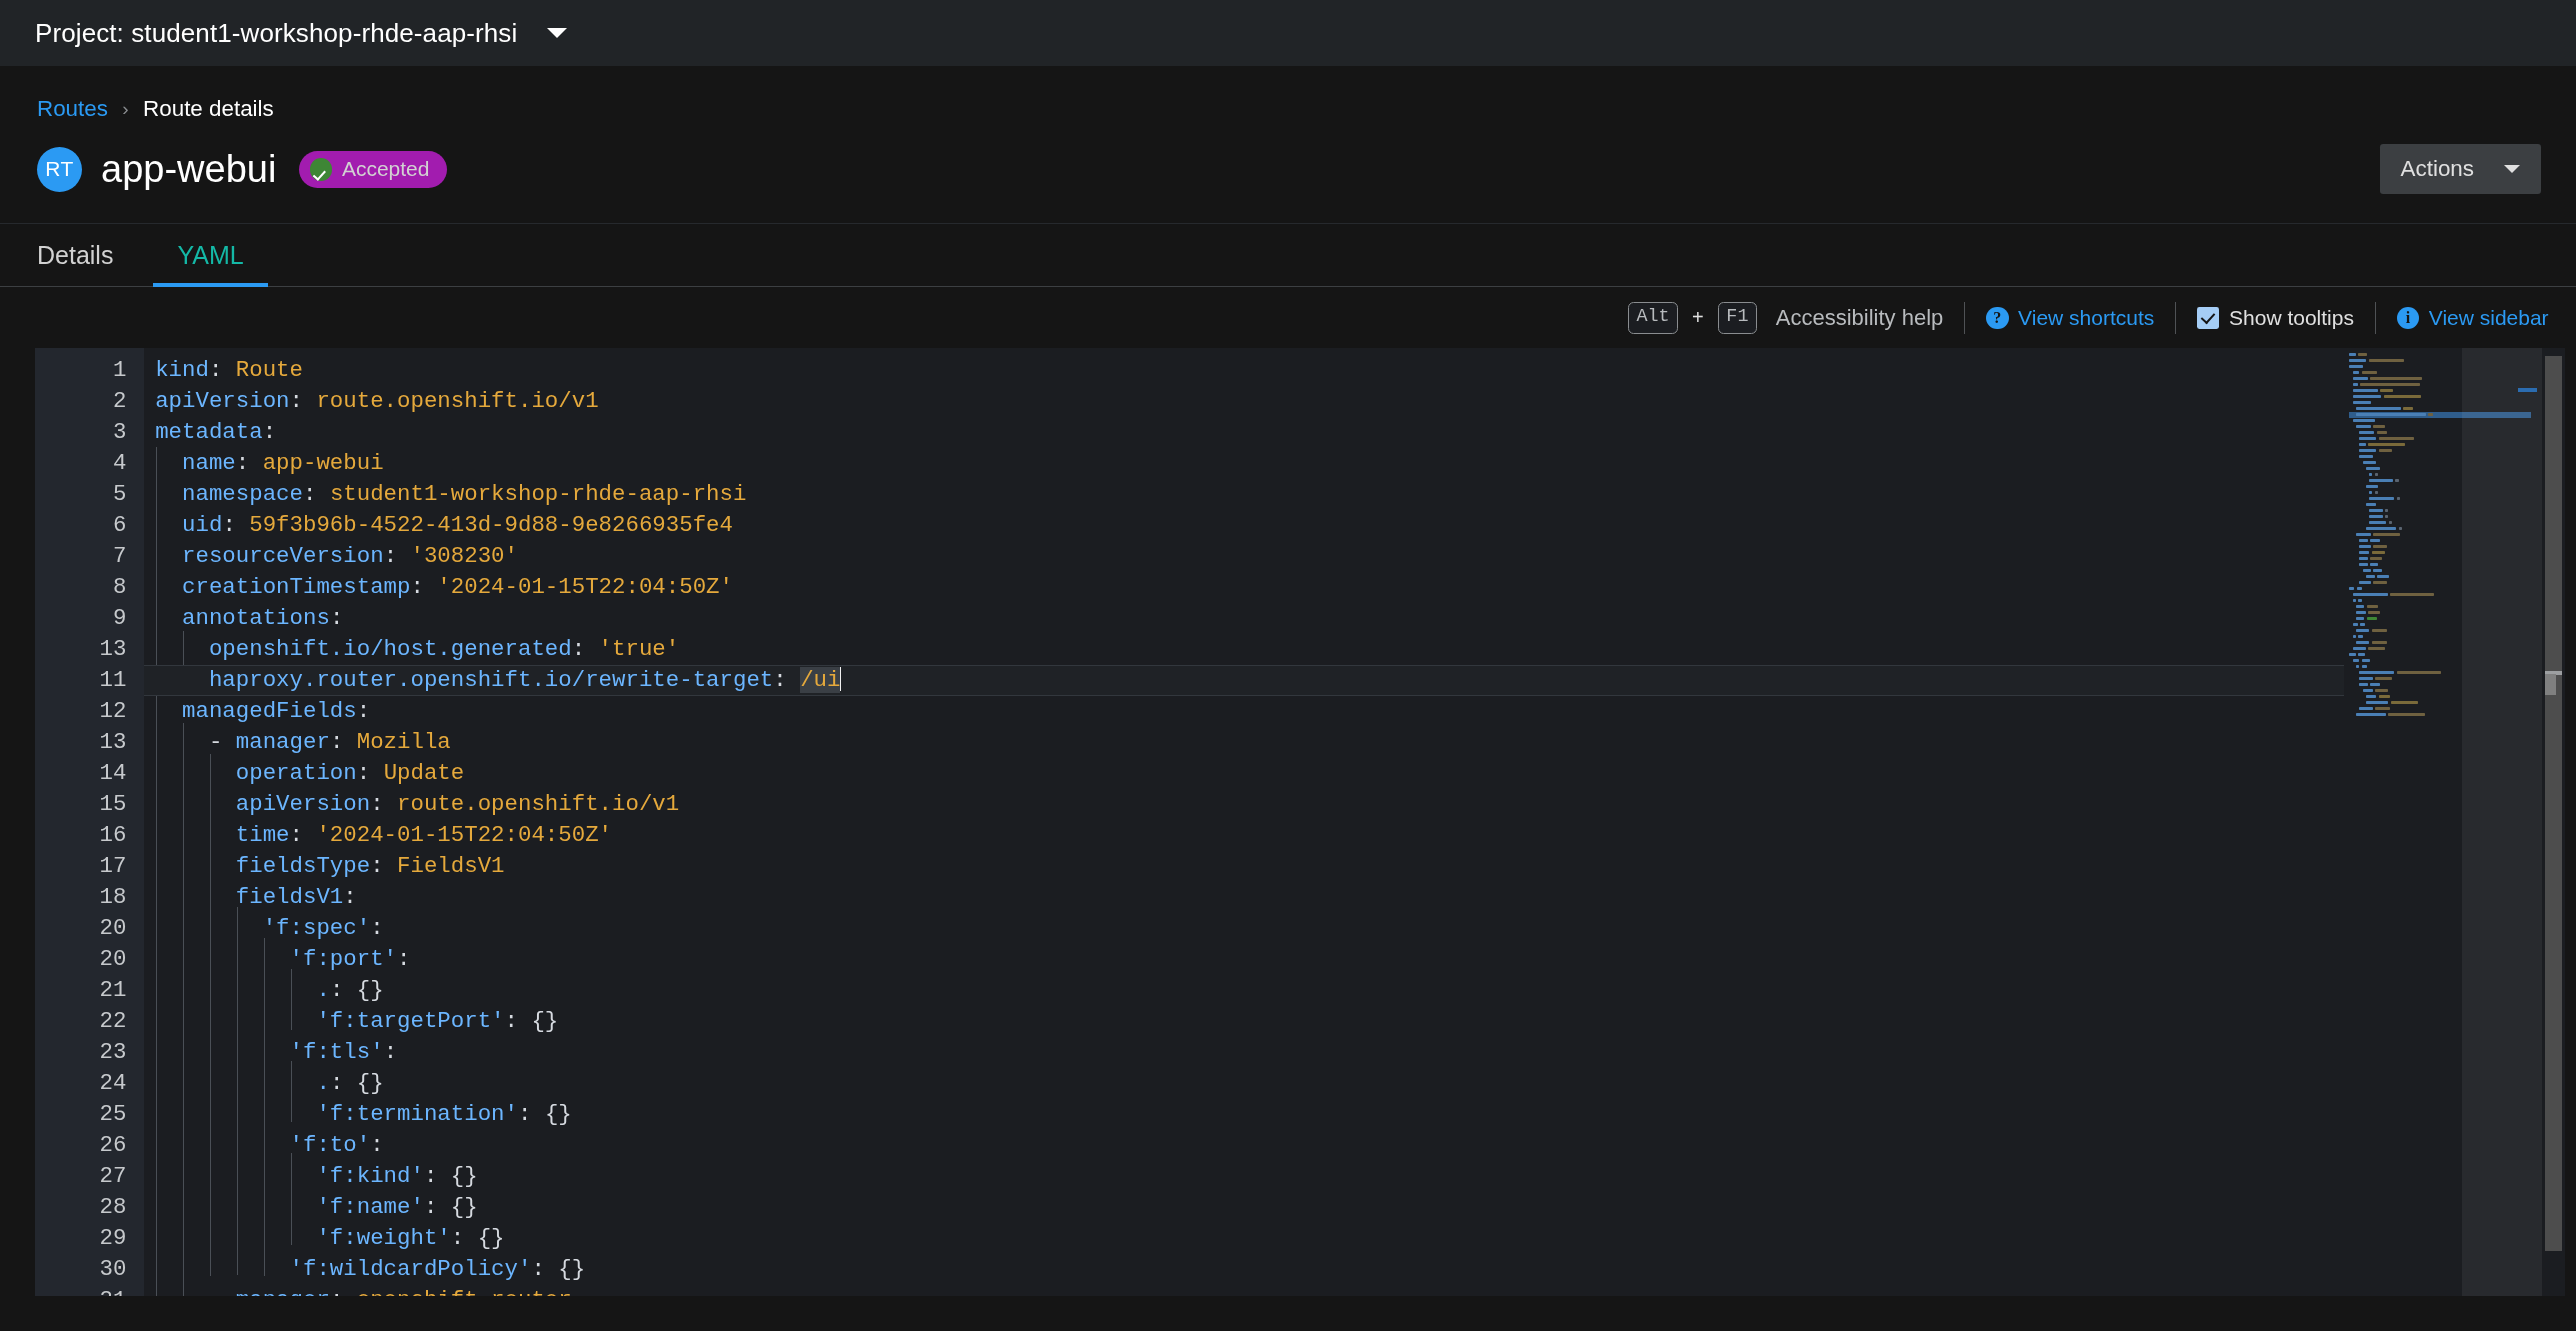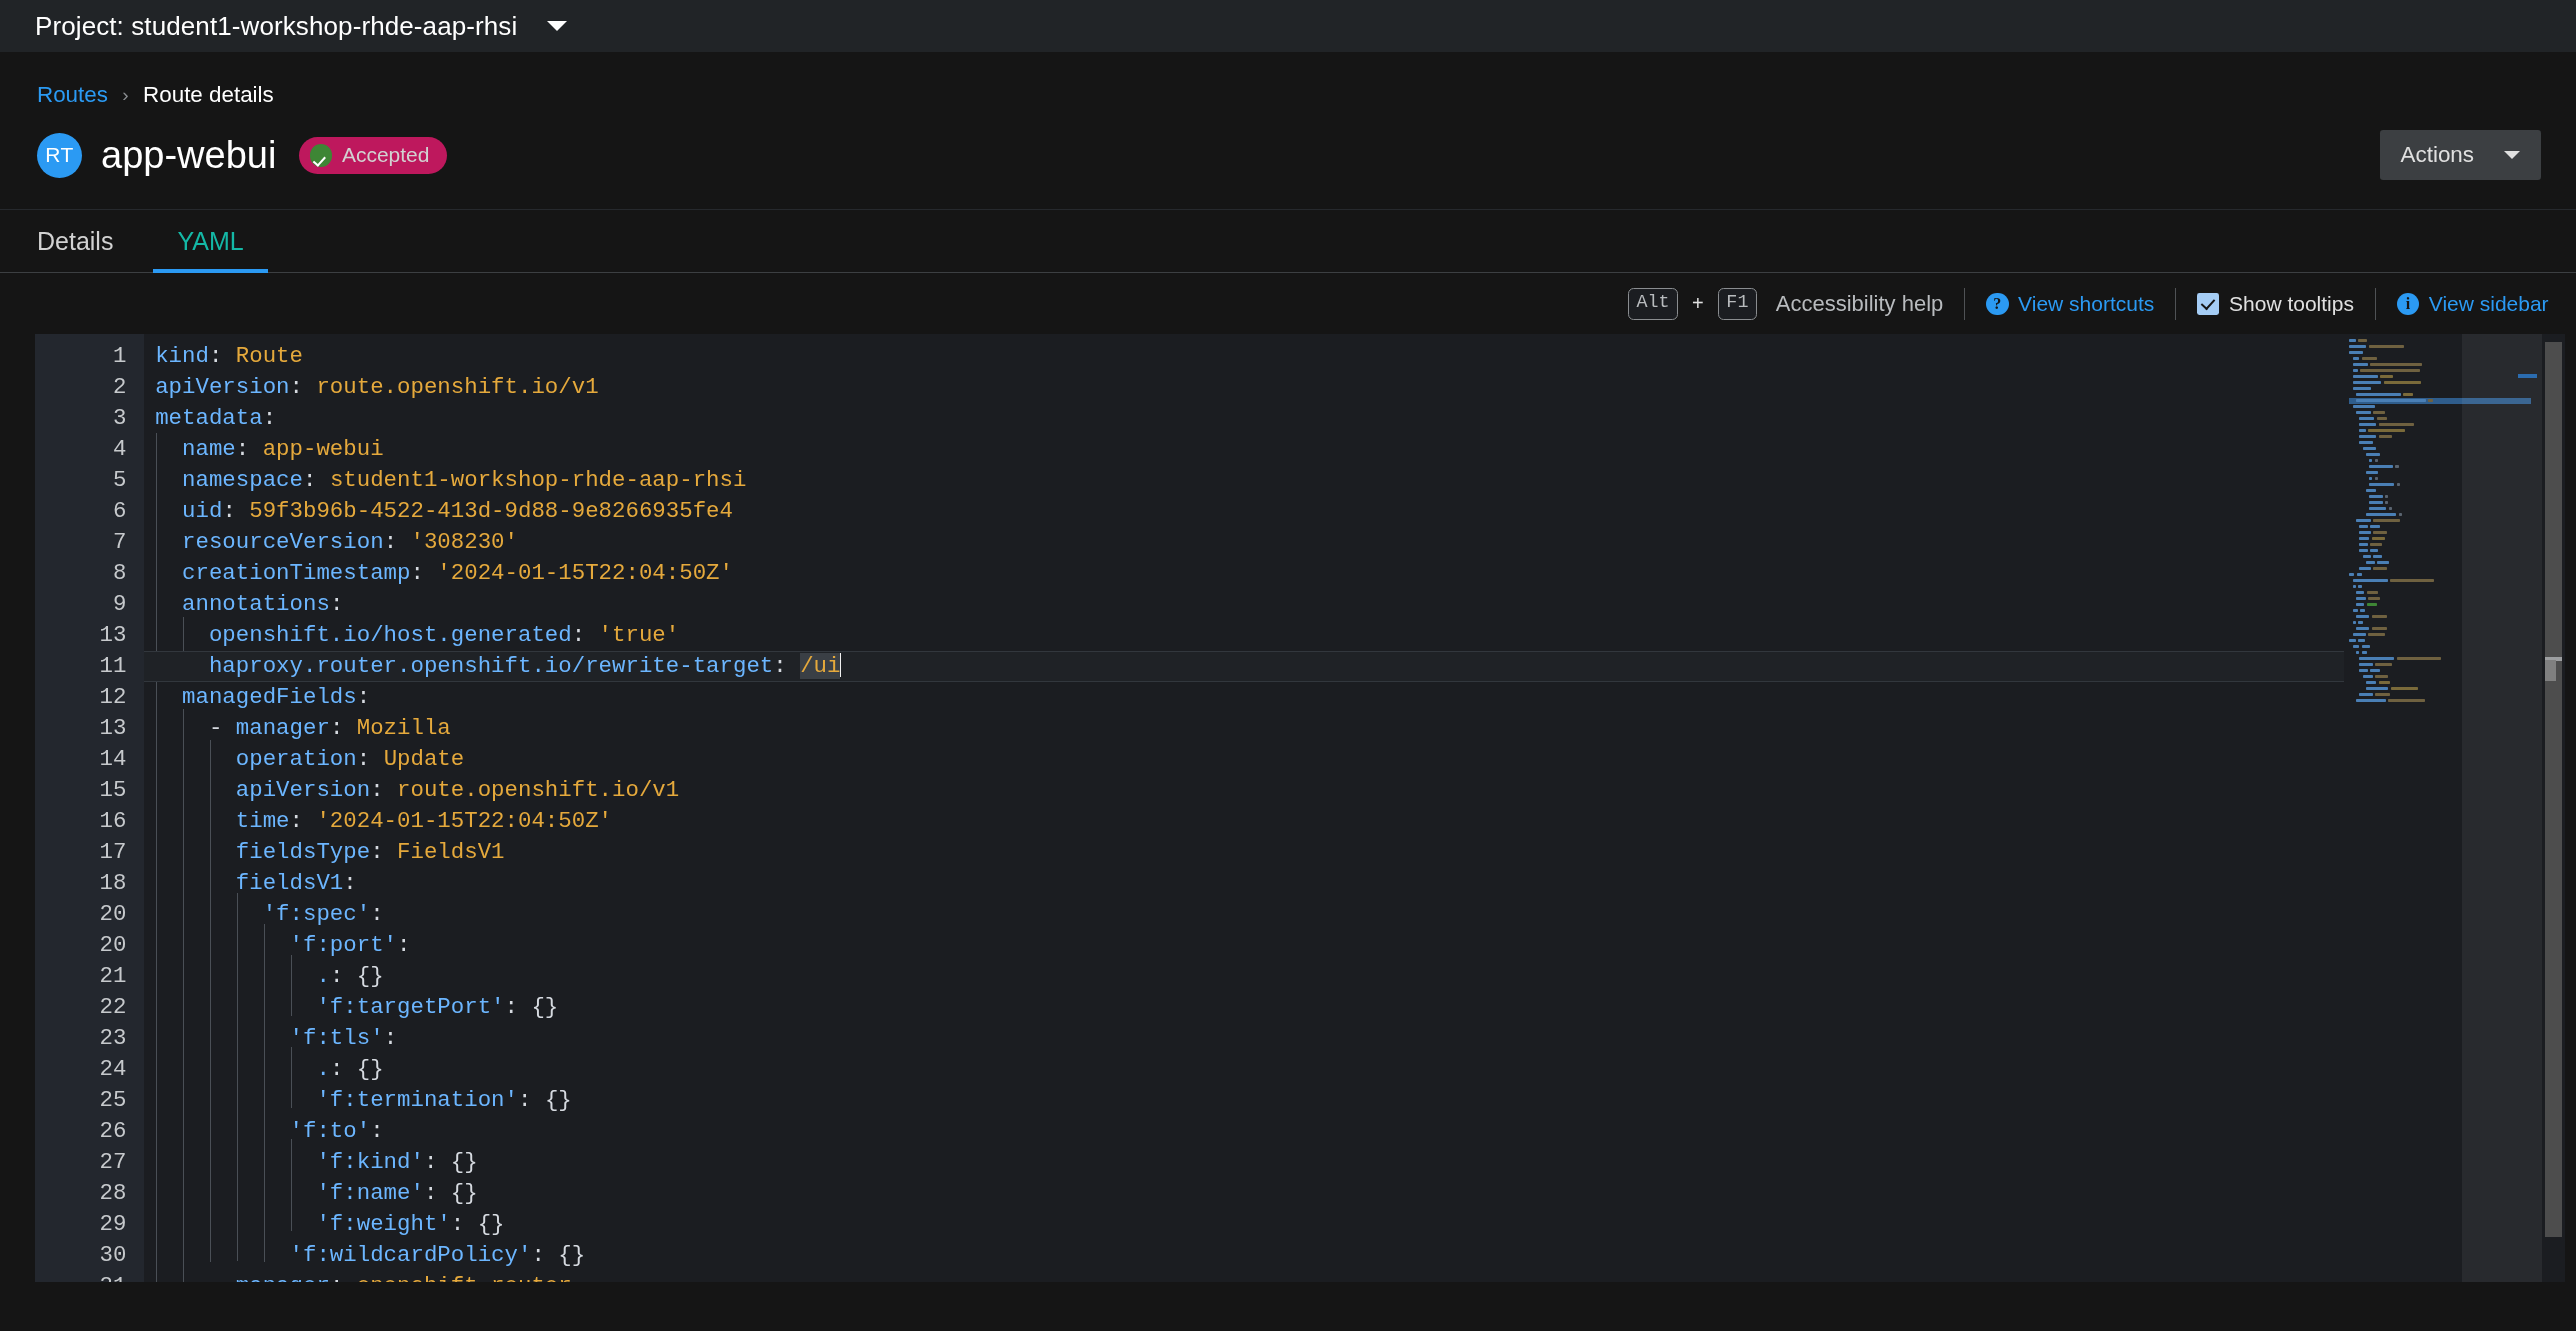--- a/index.html
+++ b/index.html
@@ -5,21 +5,21 @@
   * { box-sizing: border-box; margin: 0; padding: 0; }
   html, body {
     width: 2576px; height: 1331px;
     background: #151515;
     font-family: "Liberation Sans", sans-serif;
     overflow: hidden;
   }
 
   
   .project-bar {
-    height: 52px;
+    height: 66px;
     background: #212427;
     display: flex;
     align-items: center;
     padding-left: 35px;
   }
   .project-toggle {
     display: flex; align-items: center; gap: 30px;
     cursor: pointer;
   }
   .project-label { color: #ffffff; font-size: 26px; letter-spacing: 0.1px; }
@@ -52,21 +52,21 @@
     display: flex; align-items: center; justify-content: center;
     font-size: 21px; letter-spacing: 0.4px;
     flex: 0 0 auto;
   }
   .page-title {
     color: #ffffff; font-size: 38px; font-weight: 400;
     margin-left: 19px; white-space: nowrap;
   }
   .status-chip {
     margin-left: 22.4px;
-    background: #be185d; border-radius: 798px;
+    background: #a21caf; border-radius: 798px;
     height: 37px; padding: 0 17.6px 0 11.2px;
     display: flex; align-items: center; gap: 9.6px;
   }
   .chip-icon {
     width: 22.4px; height: 22.4px; border-radius: 50%;
     background: #3e8635; position: relative;
     flex: 0 0 auto;
   }
   .chip-icon::after {
     content: ""; position: absolute;

